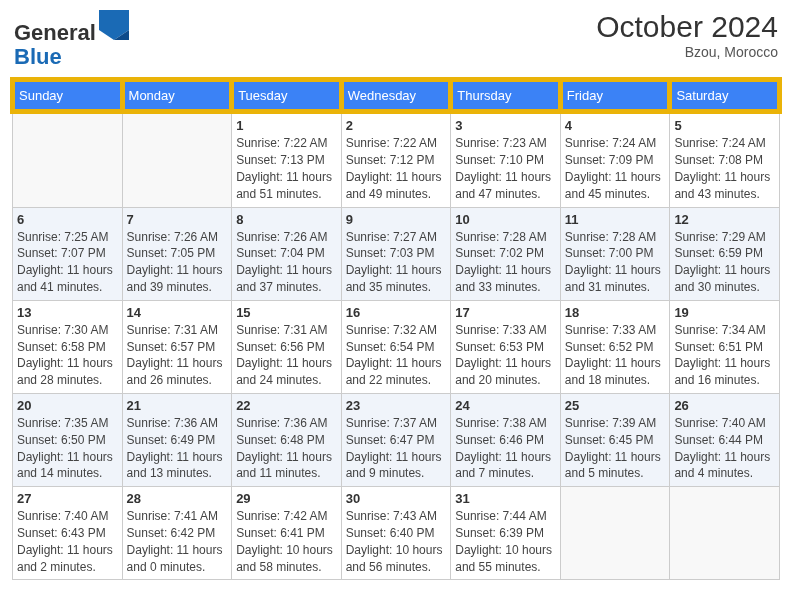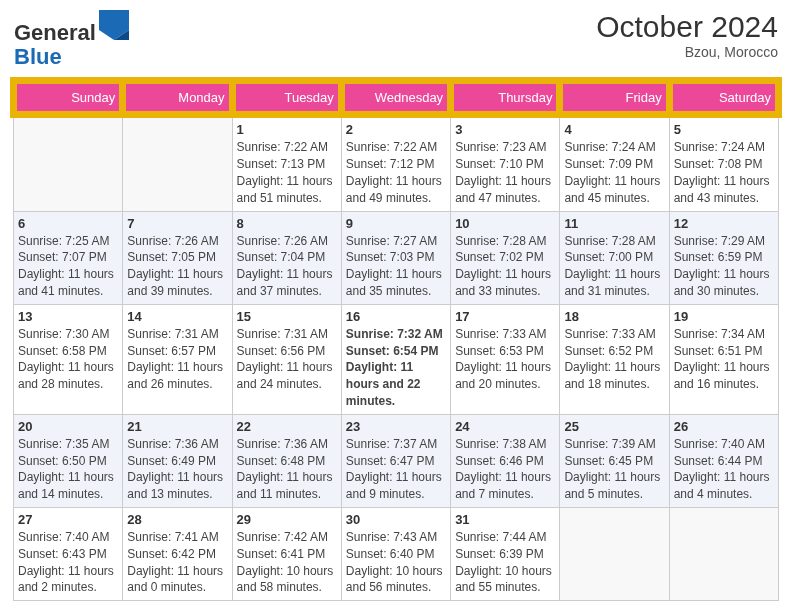--- a/index.html
+++ b/index.html
@@ -44,27 +44,27 @@
     .location {
       font-size: 14px;
       color: #555;
     }
     .calendar {
       width: 100%;
       border-collapse: collapse;
       font-size: 11px;
     }
     .calendar th {
-      background: #ec4899;
+      background: #3b82f6;
       color: #fff;
       padding: 6px 4px;
-      text-align: right;
+      text-align: left;
       font-size: 13px;
       font-weight: normal;
-      border: 7px solid #eab308;
+      border: 5px solid #eab308;
     }
     .calendar td {
       border: 1px solid #ccc;
       vertical-align: top;
       padding: 4px;
       height: 80px;
       width: 108px;
       background: #fff;
     }
     .calendar td.empty {
@@ -214,21 +214,21 @@
 Daylight: 11 hours and 26 minutes.</div>
         </td>
         <td>
           <span class="day-num">15</span>
           <div class="day-info" style="white-space: pre-line;">Sunrise: 7:31 AM
 Sunset: 6:56 PM
 Daylight: 11 hours and 24 minutes.</div>
         </td>
         <td>
           <span class="day-num">16</span>
-          <div class="day-info" style="white-space: pre-line; font-weight: bold;">Sunrise: 7:32 AM
+          <div class="day-info" style="white-space: pre-line;">Sunrise: 7:32 AM
 Sunset: 6:54 PM
 Daylight: 11 hours and 22 minutes.</div>
         </td>
         <td>
           <span class="day-num">17</span>
           <div class="day-info" style="white-space: pre-line;">Sunrise: 7:33 AM
 Sunset: 6:53 PM
 Daylight: 11 hours and 20 minutes.</div>
         </td>
         <td>

